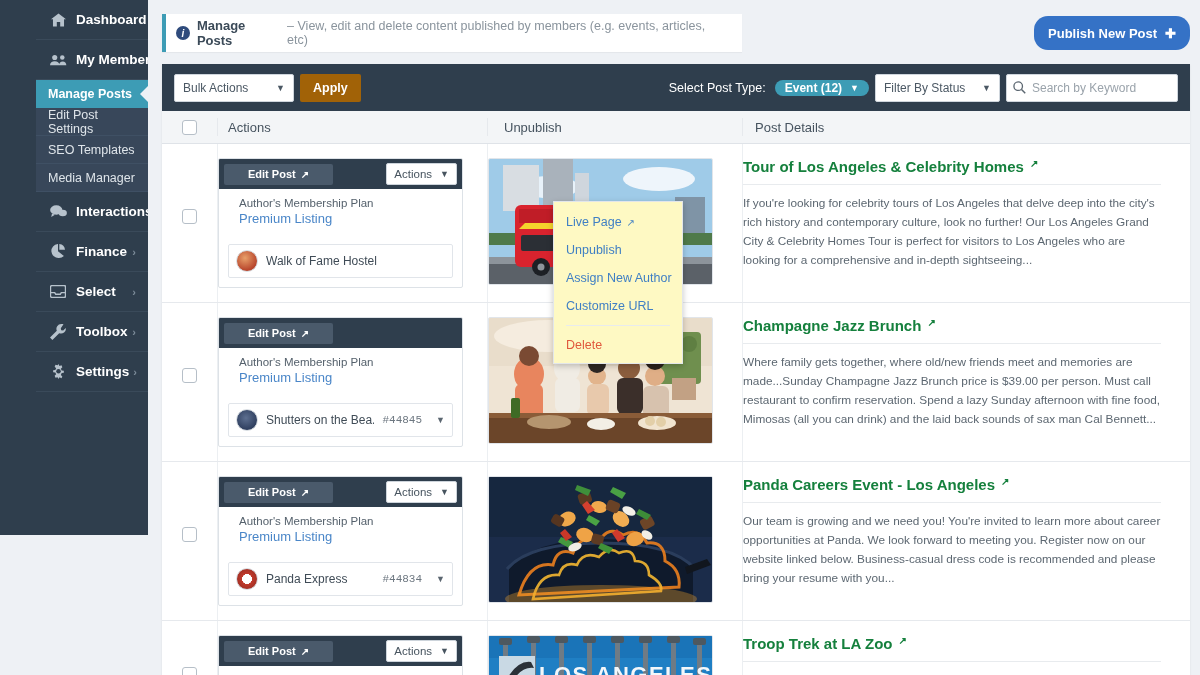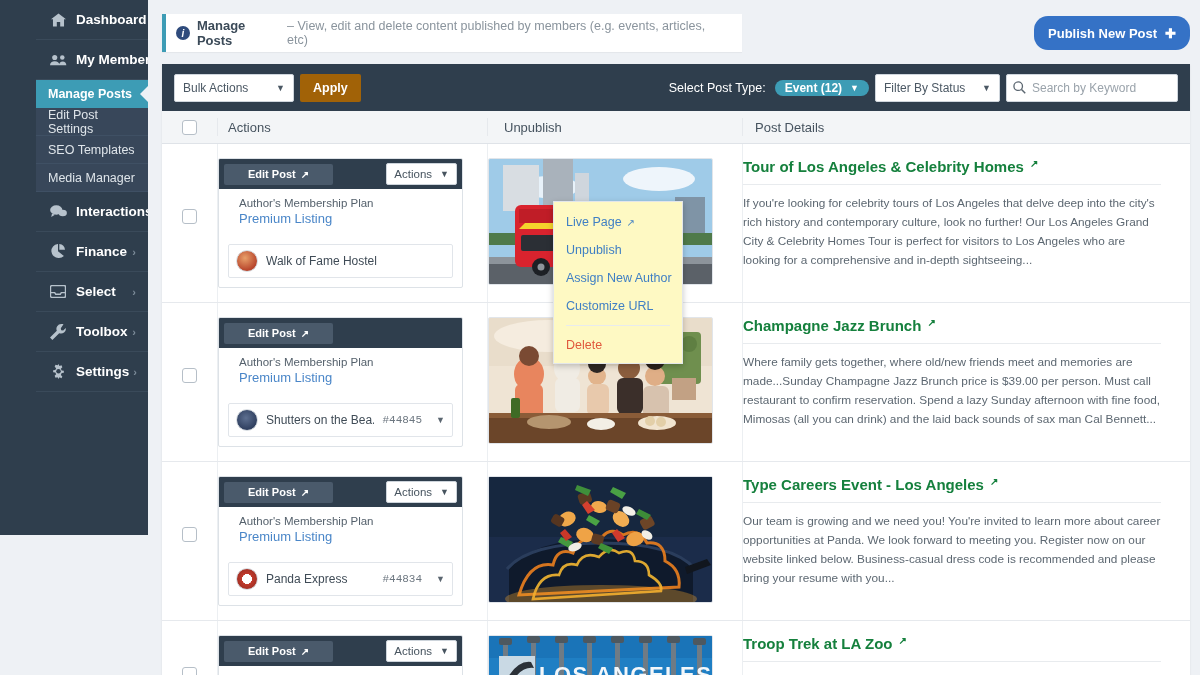--- a/index.html
+++ b/index.html
@@ -614,21 +614,21 @@
                 <path d="M76 52l7 8-6 4-6-8z" fill="#c93829"></path>
                 <ellipse cx="140" cy="34" rx="7" ry="4" fill="#f3f0e8" transform="rotate(25 140 34)"></ellipse>
                 <ellipse cx="86" cy="70" rx="7" ry="4" fill="#efece3" transform="rotate(-20 86 70)"></ellipse>
                 <ellipse cx="158" cy="58" rx="6" ry="4" fill="#f1eee5" transform="rotate(35 158 58)"></ellipse>
               </g>
             </svg>
           </div>
         </div>
         <div class="cell col-det">
           <div class="ptitle">
-            <span>Type Careers Event - Los Angeles</span>
+            <span>Panda Careers Event - Los Angeles</span>
             <span class="exti">↗</span>
           </div>
           <div class="prule"></div>
           <div class="pbody">Our team is growing and we need you! You're invited to learn more about career opportunities at Panda. We look forward to meeting you. Register now on our website linked below. Business-casual dress code is recommended and please bring your resume with you...</div>
         </div>
       </div>
 
       <div class="trow">
         <div class="cell col-chk" style="align-items:flex-start;padding-top:46px;">
           <div class="chk"></div>

